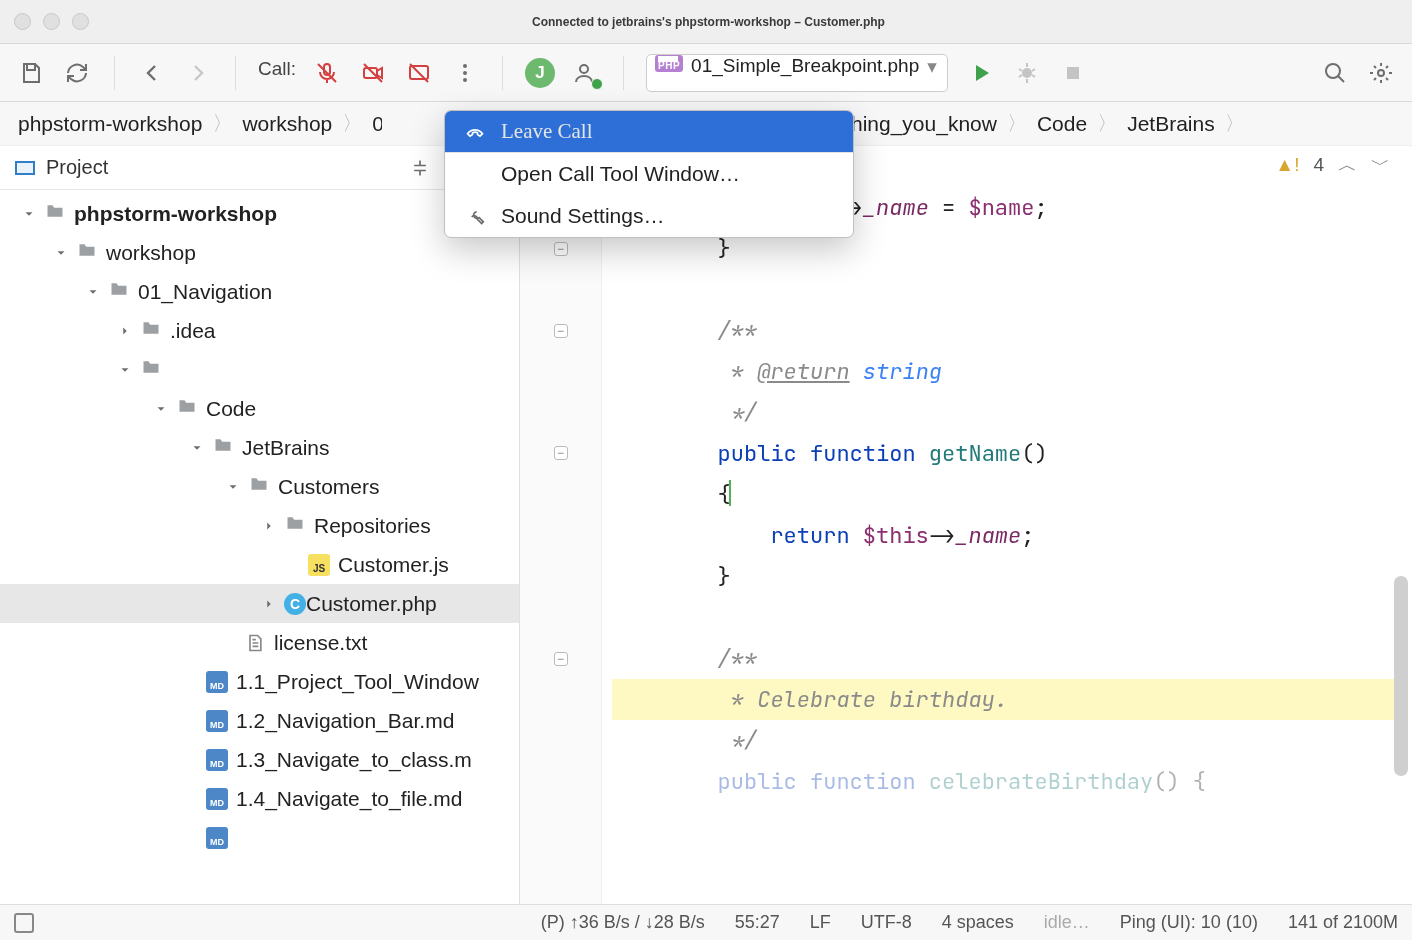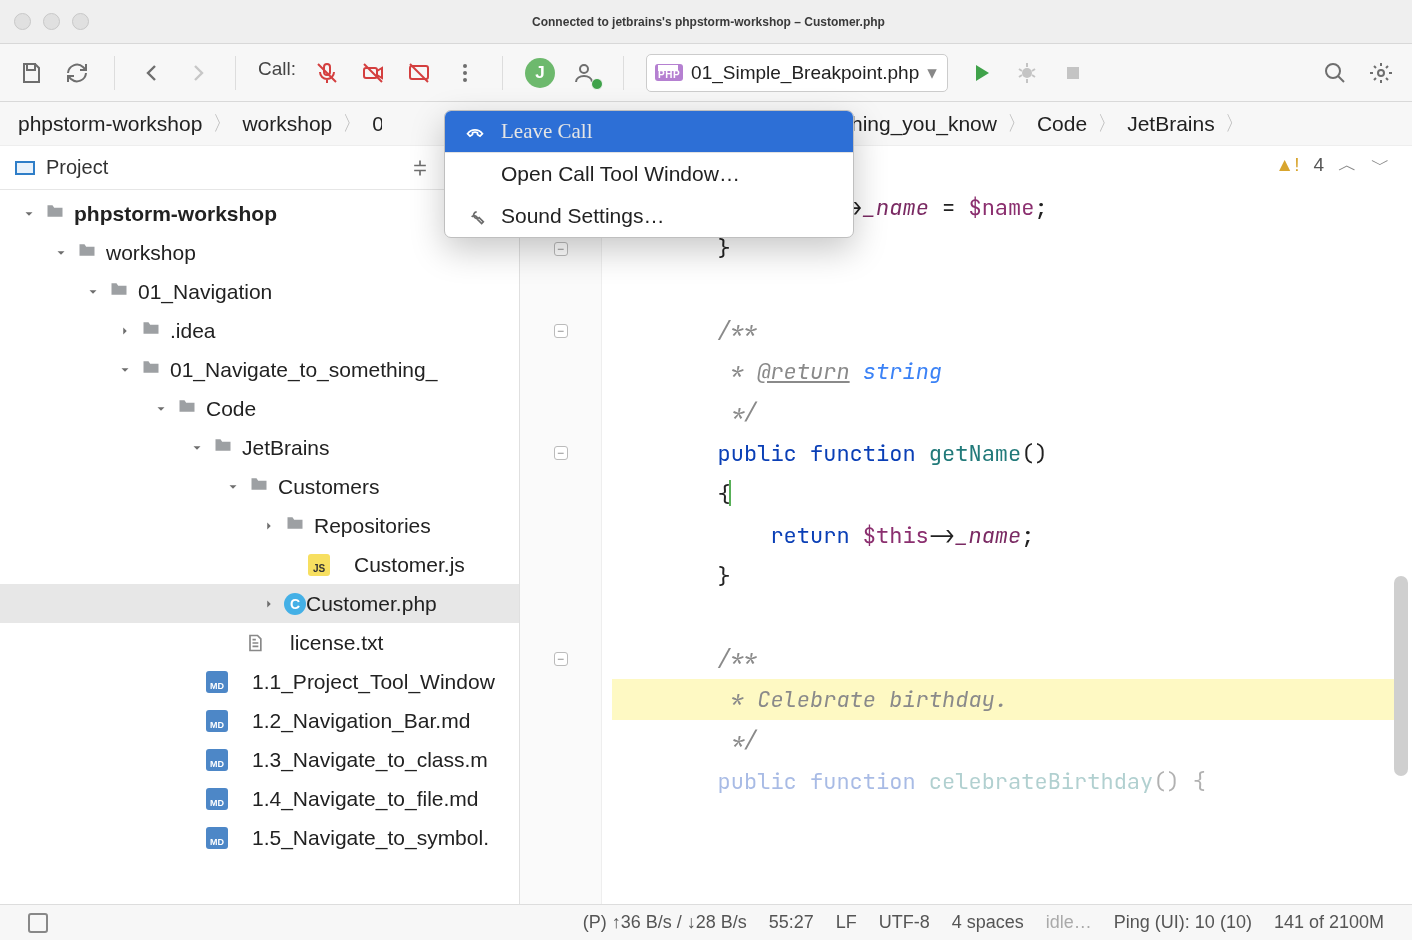--- a/index.html
+++ b/index.html
@@ -17,21 +17,21 @@
   .tb-group { display: flex; gap: 16px; }
   .tb-sep { width: 1px; height: 34px; background: #ddd; margin: 0 4px; }
   .icon-btn { width: 30px; height: 30px; display: inline-flex; align-items: center; justify-content: center; color: #6e6e6e; }
   .icon-btn svg { width: 24px; height: 24px; }
   .icon-btn.red { color: #d43f3f; }
   .icon-btn.green { color: #3fa24a; }
   .call-label { font-size: 19px; color: #444; }
   .avatar { width: 30px; height: 30px; border-radius: 50%; background: #6db96d; color: #fff; display: inline-flex; align-items: center; justify-content: center; font-weight: 600; font-size: 17px; }
   .add-user { position: relative; }
   .add-user:after { content:""; position:absolute; right:-2px; bottom:-2px; width:10px; height:10px; border-radius:50%; background:#3fa24a; border:1.5px solid #f7f7f7; }
-  .run-selector { display:flex; align-items:center; height:38px; border:1px solid #ccc; border-radius:5px; background:#fff; padding:0 10px 0 8px; gap:8px; font-size:19px; }
+  .run-selector { display:flex; align-items:flex-start; height:38px; border:1px solid #ccc; border-radius:5px; background:#fff; padding:0 10px 0 8px; gap:8px; font-size:19px; }
   .php-badge { font-size:10px; background:#b580d1; color:#fff; border-radius:3px; padding:1px 3px; font-weight:700; letter-spacing:.5px; position:relative; }
   .php-badge:before { content:""; display:block; width:20px; height:6px; background:#fff; margin-bottom:-2px; }
   .run-selector .caret { color:#888; }
   .toolbar-spacer { flex:1; }
 
   
   .breadcrumbs { height: 44px; display: flex; align-items: center; padding: 0 18px; background: #f7f7f7; border-bottom: 1px solid #eee; gap: 6px; font-size: 21px; color: #222; white-space: nowrap; overflow: hidden; }
   .bc-sep { color: #bbb; font-size: 20px; padding: 0 4px;}
   .bc-item { color:#222; }
   .bc-gap { width: 54px; }
@@ -47,21 +47,21 @@
   .side-header .hbtn { width:26px; height:26px; display:inline-flex; align-items:center; justify-content:center; color:#6e6e6e;}
 
   .tree { flex:1; overflow:hidden; padding-top:4px;}
   .tree-row { display:flex; align-items:center; height:39px; font-size:21px; color:#222; white-space:nowrap; overflow:hidden; }
   .tree-row.sel { background:#e7e7e7; }
   .tree-row .pad { display:inline-block; }
   .tri { width:22px; height:22px; display:inline-flex; align-items:center; justify-content:center; color:#6e6e6e; margin-right:4px;}
   .tri svg{width:14px;height:14px;}
   .fld { color:#9da0a3; margin-right:8px;}
   .fld svg{width:22px;height:20px;}
-  .file-ico { width:22px; height:22px; margin-right:24px; display:inline-flex; align-items:center; justify-content:center; font-size:10px; font-weight:700;}
+  .file-ico { width:22px; height:22px; margin-right:8px; display:inline-flex; align-items:center; justify-content:center; font-size:10px; font-weight:700;}
   .file-js { background:#f7df60; color:#333; border-radius:3px; padding-top:8px;}
   .file-php { width:22px; height:22px; border-radius:50%; background:#44b0e6; color:#fff; display:inline-flex; align-items:center; justify-content:center; font-weight:700; font-size:14px;}
   .file-md { background:#4d87c7; color:#fff; border-radius:3px; font-size:9px; padding-top:8px;}
   .file-txt svg{width:20px;height:22px;}
   .bold { font-weight:600; }
 
   
   .editor-area { flex:1; display:flex; min-width:0; position:relative; background:#fff;}
   .gutter { width:82px; border-right:1px solid #eee; background:#fafafa; position:relative;}
   .gut-mark { position:absolute; left:50%; transform:translateX(-50%); width:14px; height:14px; border:1px solid #bbb; border-radius:3px; background:#fff;}
@@ -71,21 +71,21 @@
   .hl-line { background:#fef9c3; display:block; }
   .kw{color:#0a3fb6;} .var{color:#8b2f6f;} .fn{color:#227a7a;} .cm{color:#8a8a8a; font-style:italic;} .ret{color:#8a8a8a; font-style:italic; text-decoration:underline;} .str{color:#3b82f6; font-style:italic;}
   .caret-line{ display:inline-block; width:2px; height:26px; background:#58b058; vertical-align:-4px; margin-left:-2px;}
   .inline-name{color:#7a2a63; font-style:italic;}
   .warn-badge { position:absolute; top:6px; right:22px; display:flex; align-items:center; gap:14px; font-size:19px; color:#555;}
   .warn-badge .tri-excl{ color:#d8a52e; }
   .warn-badge .chev{color:#888;}
   .editor-scrollbar { position:absolute; right:4px; top:430px; width:14px; height:200px; background:#cfcfcf; border-radius:7px;}
 
   
-  .status { height:36px; border-top:1px solid #ddd; background:#f7f7f7; display:flex; align-items:center; padding:0 28px; font-size:18px; color:#555; gap:22px;}
+  .status { height:36px; border-top:1px solid #ddd; background:#f7f7f7; display:flex; align-items:center; padding:0 14px; font-size:18px; color:#555; gap:30px;}
   .status .cell{white-space:nowrap;}
   .status .spacer{flex:1;}
   .status .muted{color:#aaa;}
   .sb-ico{width:20px; height:20px; border:2px solid #888; border-radius:3px;}
 
   
   .popup { position:absolute; left:444px; top:110px; width:410px; background:#fff; border:1px solid #bfbfbf; border-radius:7px; box-shadow:0 12px 34px rgba(0,0,0,.22); overflow:hidden; z-index:50;}
   .popup .mi { height:42px; display:flex; align-items:center; padding:0 20px; gap:14px; font-size:21px; color:#222;}
   .popup .mi.sep-after { border-bottom:1px solid #e2e2e2; }
   .popup .mi.hl { background:#2d6fd6; color:#e5e5e5;font-family:Liberation Serif, serif; }
@@ -306,21 +306,20 @@
         <div class="tree-row">
           <span class="pad" style="width:114px"></span>
           <span class="tri">
             <svg viewBox="0 0 24 24" fill="currentColor">
               <path d="M6 9l6 6 6-6z"></path>
             </svg>
           </span>
           <span class="fld"><svg viewBox="0 0 24 24" fill="currentColor">
               <path d="M3 5h6l2 3h10v11H3z"></path>
             </svg></span>
-          <span class="">01_Navigate_to_something_</span>
         </div>
         <div class="tree-row">
           <span class="pad" style="width:150px"></span>
           <span class="tri">
             <svg viewBox="0 0 24 24" fill="currentColor">
               <path d="M6 9l6 6 6-6z"></path>
             </svg>
           </span>
           <span class="fld"><svg viewBox="0 0 24 24" fill="currentColor">
               <path d="M3 5h6l2 3h10v11H3z"></path>
@@ -411,21 +410,20 @@
         <div class="tree-row">
           <span class="pad" style="width:180px"></span>
           <span class="tri"></span>
           <span class="file-ico file-md">MD</span>
           <span class="">1.4_Navigate_to_file.md</span>
         </div>
         <div class="tree-row">
           <span class="pad" style="width:180px"></span>
           <span class="tri"></span>
           <span class="file-ico file-md">MD</span>
-          <span class="">1.5_Navigate_to_symbol.</span>
         </div>
       </div>
   </div>
 
   <div class="editor-area">
     <div class="gutter">
       <span class="gut-mark minus" style="top:96px"></span>
       <span class="gut-mark minus" style="top:178px"></span>
       <span class="gut-mark minus" style="top:300px"></span>
       <span class="gut-mark minus" style="top:506px"></span>

